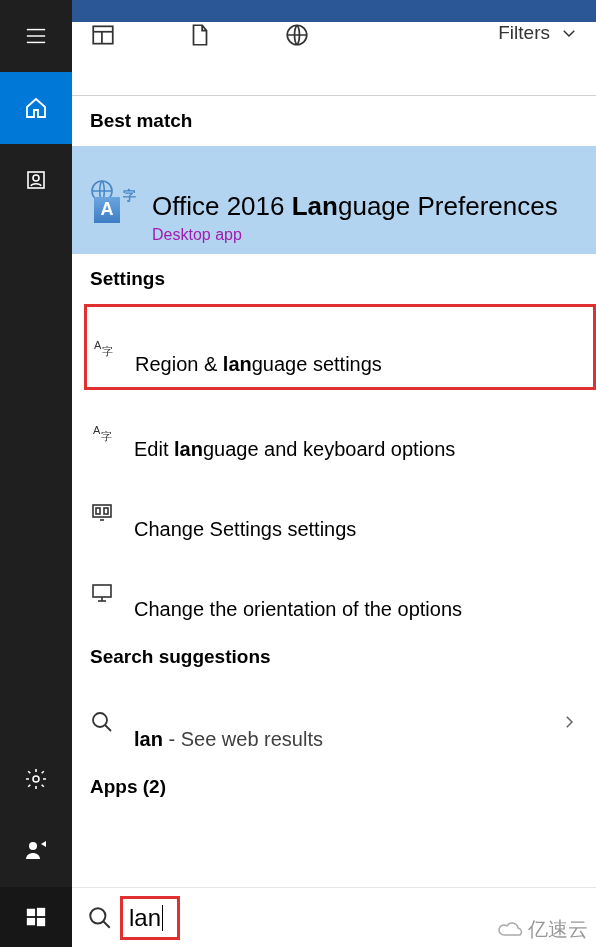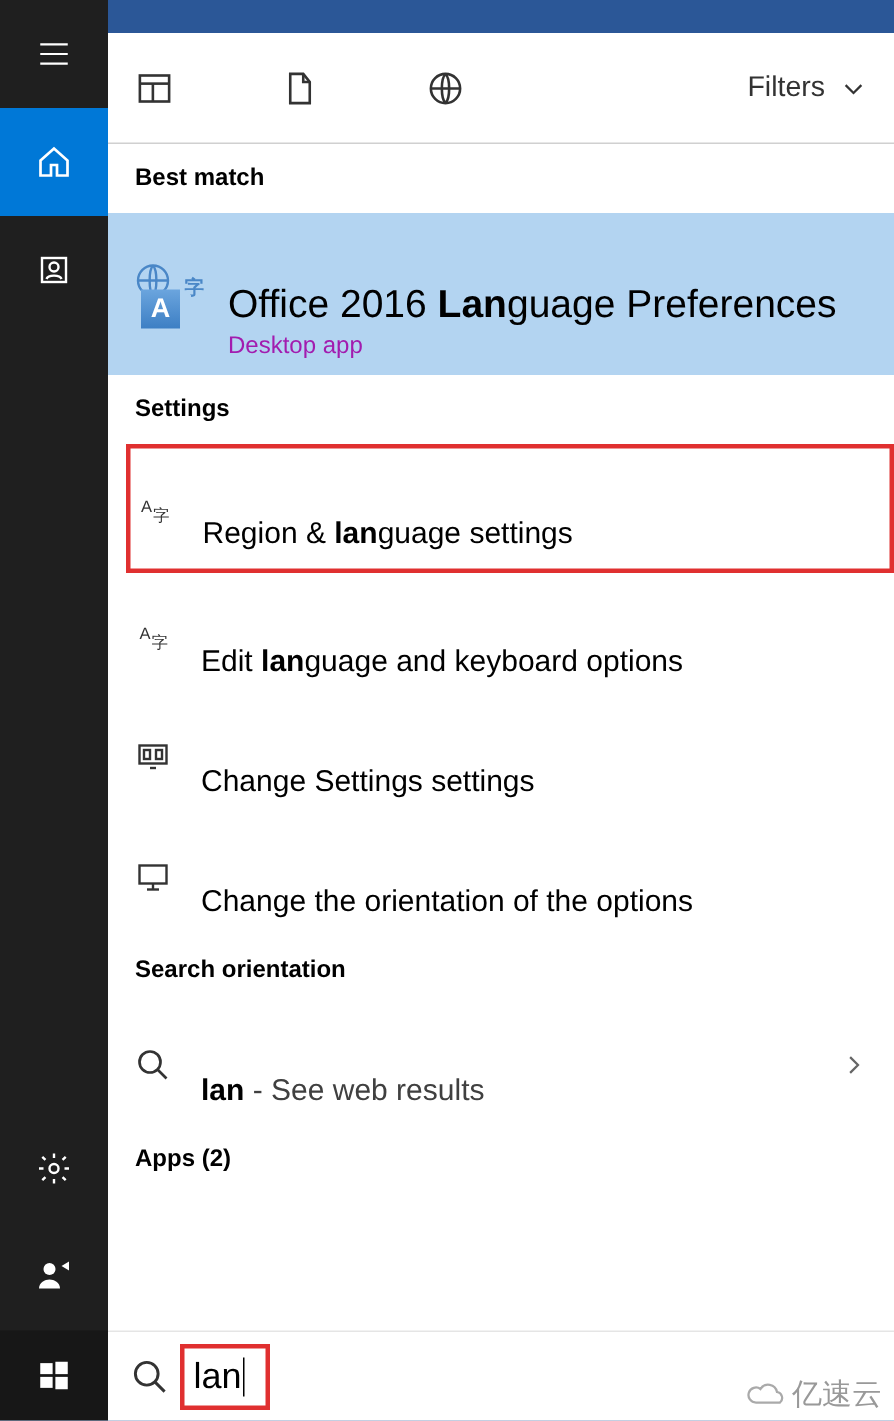--- a/index.html
+++ b/index.html
@@ -34,42 +34,42 @@
       flex: 1;
       background: #fff;
       display: flex;
       flex-direction: column;
       margin-top: 22px;
     }
     
     .topbar {
       height: 74px;
       display: flex;
-      align-items: center;
+      align-items: flex-start;
       padding: 0 18px;
       border-bottom: 1px solid #d0d0d0;
       gap: 27px;
     }
     .topbar-icon {
       width: 26px; height: 26px;
       margin-right: 44px;
       color: #333;
     }
     .filters {
       margin-left: auto;
       display: flex;
       align-items: center;
       gap: 10px;
       font-size: 19px;
       color: #333;
     }
     
     .section-header {
       padding: 14px 18px;
-      font-size: 16px;
+      font-size: 19px;
       font-weight: 600;
       color: #000;
     }
     
     .result-item {
       display: flex;
       align-items: center;
       padding: 10px 18px;
       gap: 20px;
       min-height: 54px;
@@ -305,21 +305,21 @@
             <rect x="3" y="5" width="18" height="12"></rect>
             <line x1="8" y1="21" x2="16" y2="21"></line>
             <line x1="12" y1="17" x2="12" y2="21"></line>
           </svg>
       </div>
       <div class="result-text">
         <div class="result-title"><span>Change the orientation of the options</span></div>
       </div>
     </div>
 
-    <div class="section-header">Search orientation</div>
+    <div class="section-header">Search suggestions</div>
 
     <div class="result-item">
       <div class="result-icon small">
         <svg viewBox="0 0 24 24" fill="none" stroke="currentColor" stroke-width="1.8">
             <circle cx="10" cy="10" r="7"></circle>
             <line x1="15" y1="15" x2="21" y2="21"></line>
           </svg>
       </div>
       <div class="result-text">
         <div class="result-title"><b>lan</b><span class="gray-text"> - See web results</span></div>

